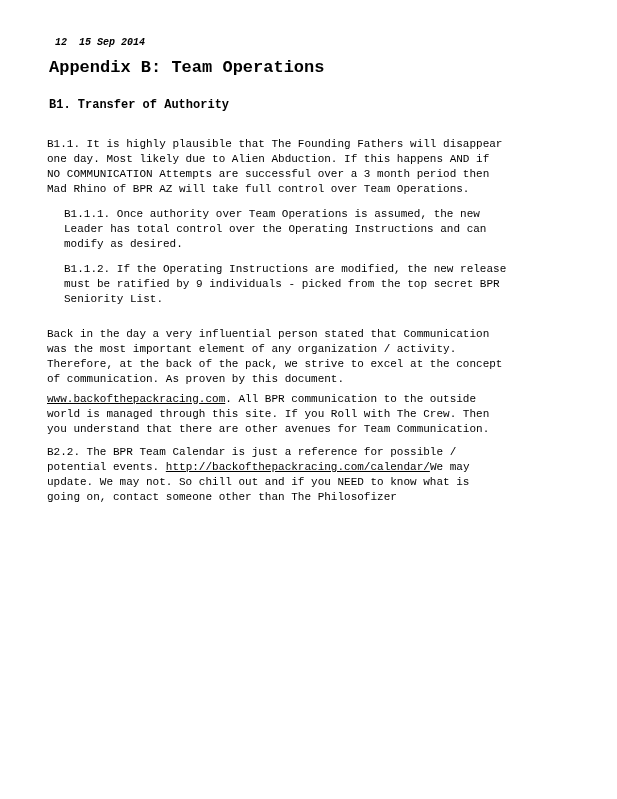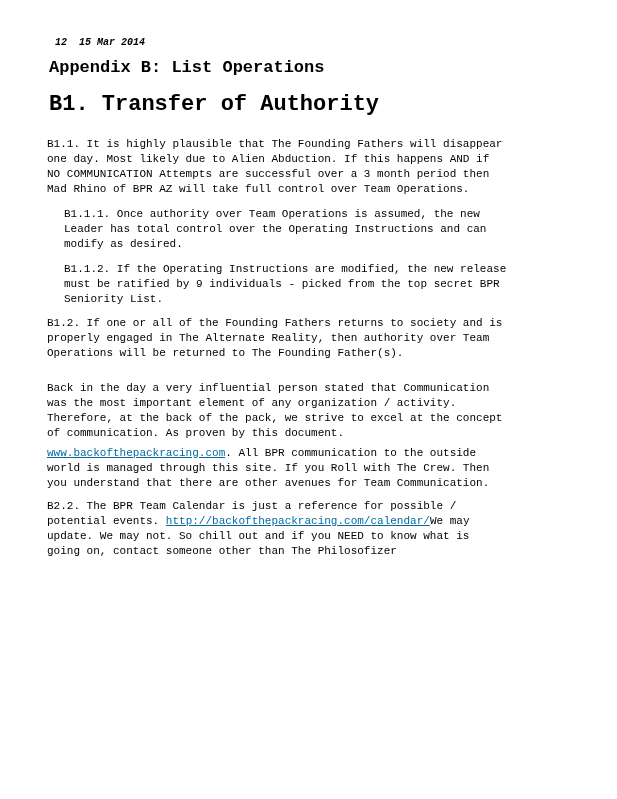--- a/index.html
+++ b/index.html
@@ -32,74 +32,71 @@
   .doc-header .doc-date  { margin-left: 12px; }
   h1.appendix-title {
     margin: 9px 0 0 2px;
     font-size: 17px;
     line-height: 20px;
     font-weight: bold;
     font-family: inherit;
   }
   h2.section-heading {
     margin: 18px 0 0 2px;
-    font-size: 22px;
+    font-size: 12px;
     line-height: 18px;
     font-weight: bold;
     font-family: inherit;
   }
   h2.section-heading.b2 { margin-top: 10px; }
   p.body-para {
     margin: 9px 0 0 0;
     font-size: 11px;
     line-height: 15px;
     white-space: pre-wrap;
   }
   p.body-para.first-after-heading { margin-top: 23px; }
   p.body-para.after-b2-heading { margin-top: 20px; }
   p.body-para.tight { margin-top: 6px; }
   p.body-para.tighter { margin-top: 5px; }
   p.body-para.gap8 { margin-top: 8px; }
   p.body-para.indented { padding-left: 17px; margin-top: 10px; }
   a.doc-link {
-    color: #0369a1;
+    color: #000000;
     text-decoration: underline;
     cursor: pointer;
   }
 </style>
 </head>
 <body>
 
 <div class="page">
 
   <div class="doc-header">
     <span>12</span>
-    <span class="doc-date">15 Mar 2014</span>
+    <span class="doc-date">15 Sep 2014</span>
   </div>
 
-  <h1 class="appendix-title">Appendix B: List Operations</h1>
+  <h1 class="appendix-title">Appendix B: Team Operations</h1>
 
   <h2 class="section-heading b1">B1. Transfer of Authority</h2>
 
   <p class="body-para first-after-heading">B1.1. It is highly plausible that The Founding Fathers will disappear
 one day. Most likely due to Alien Abduction. If this happens AND if
 NO COMMUNICATION Attempts are successful over a 3 month period then
 Mad Rhino of BPR AZ will take full control over Team Operations.</p>
 
   <p class="body-para indented">B1.1.1. Once authority over Team Operations is assumed, the new
 Leader has total control over the Operating Instructions and can
 modify as desired.</p>
 
   <p class="body-para indented tight">B1.1.2. If the Operating Instructions are modified, the new release
 must be ratified by 9 individuals - picked from the top secret BPR
 Seniority List.</p>
 
-  <p class="body-para">B1.2. If one or all of the Founding Fathers returns to society and is
-properly engaged in The Alternate Reality, then authority over Team
-Operations will be returned to The Founding Father(s).</p>
 
 
   <p class="body-para after-b2-heading">Back in the day a very influential person stated that Communication
 was the most important element of any organization / activity.
 Therefore, at the back of the pack, we strive to excel at the concept
 of communication. As proven by this document.</p>
 
   <p class="body-para tighter"><a class="doc-link" href="#">www.backofthepackracing.com</a><span>. All BPR communication to the outside
 world is managed through this site. If you Roll with The Crew. Then
 you understand that there are other avenues for Team Communication.</span></p>

